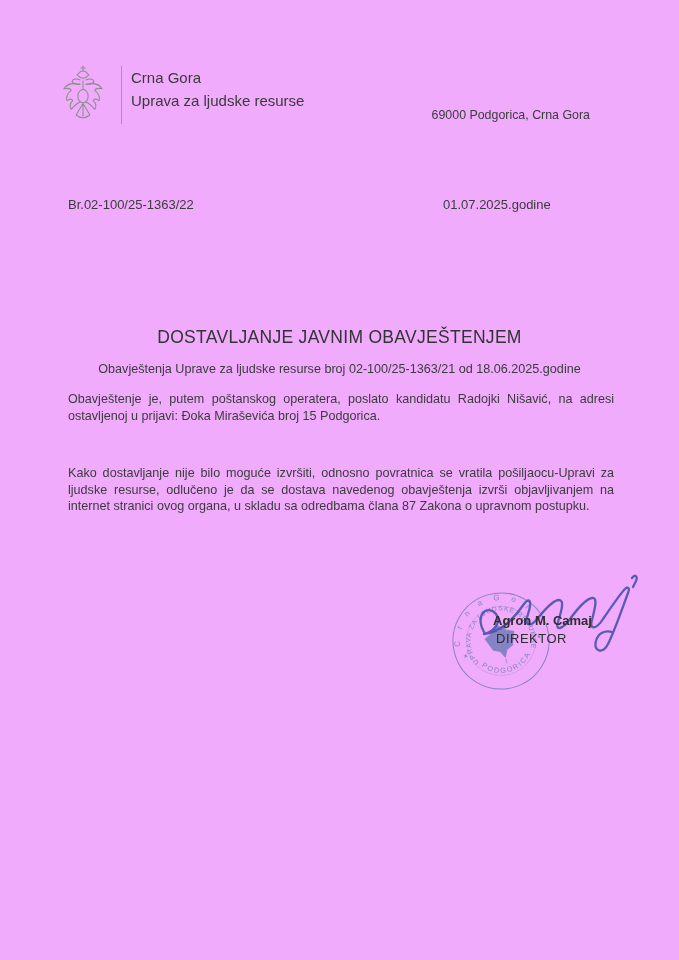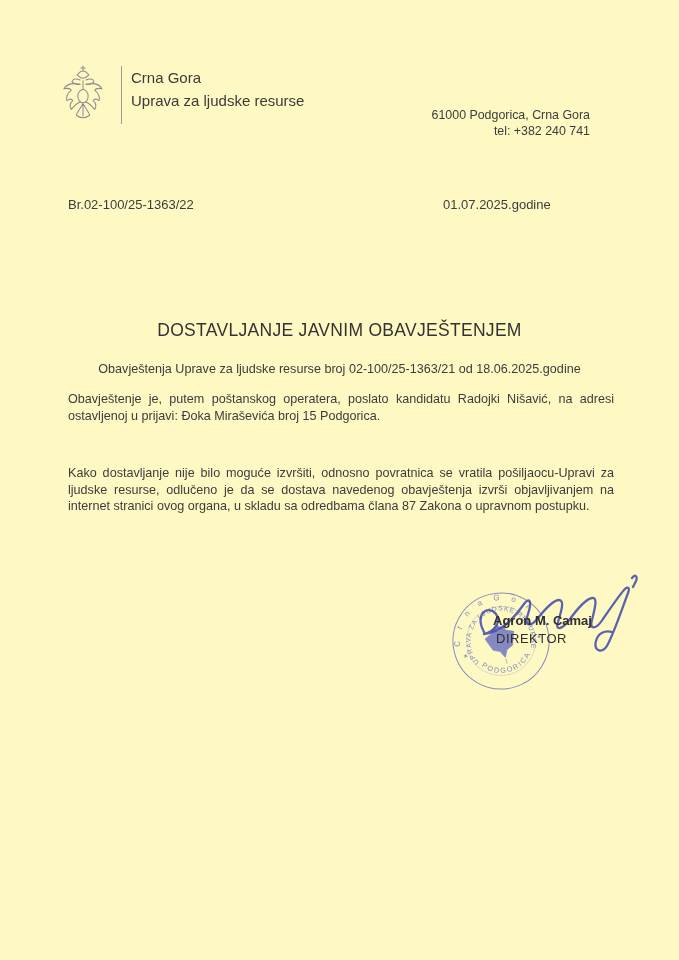--- a/index.html
+++ b/index.html
@@ -1,31 +1,31 @@
 <!DOCTYPE html>
 <html><head>
 <meta charset="utf-8">
 <style>
   html,body{margin:0;padding:0;background:#ffffff;}
   .page{
-    position:relative;width:679px;height:960px;background:#fef9c3;overflow:hidden;
+    position:relative;width:679px;height:960px;background:#f0abfc;overflow:hidden;
     font-family:"Liberation Sans", sans-serif;color:#3c3c3c;
   }
   
   .logo{position:absolute;left:61px;top:63px;width:44px;height:62px;}
   .hdr-divider{position:absolute;left:121px;top:66px;width:1px;height:58px;background:#9b9b9b;}
   .hdr-country{position:absolute;left:131px;top:69px;font-size:15px;color:#3a3a3a;}
   .hdr-org{position:absolute;left:131px;top:92px;font-size:15px;color:#3a3a3a;}
   .addr{position:absolute;right:89px;top:107px;text-align:right;font-size:12.4px;line-height:16.4px;color:#3c3c3c;}
   
   .ref-num{position:absolute;left:68px;top:197px;font-size:13px;}
   .ref-date{position:absolute;left:443px;top:197px;font-size:13px;}
   
   .intro{position:absolute;left:68px;top:281px;width:546px;font-size:12.6px;line-height:16.6px;text-align:justify;text-align-last:left;}
-  .title{position:absolute;left:0;width:679px;top:320px;text-align:center;font-size:17.5px;letter-spacing:.3px;color:#333;}
+  .title{position:absolute;left:0;width:679px;top:327px;text-align:center;font-size:17.5px;letter-spacing:.3px;color:#333;}
   .subtitle{position:absolute;left:0;width:679px;top:362px;text-align:center;font-size:12.6px;}
   .para{position:absolute;left:68px;width:546px;font-size:12.6px;line-height:16.6px;text-align:justify;text-align-last:left;}
   .p1{top:391px;}
   .p2{top:433px;margin-top:32px;}
   .p3{top:479px;}
   
   .stamp{position:absolute;left:449px;top:589px;width:104px;height:104px;transform:rotate(-15deg);opacity:.92;}
   .sig{position:absolute;left:462px;top:570px;width:180px;height:90px;}
   .sig-name{position:absolute;left:493px;top:613px;font-size:13px;font-weight:bold;color:#2e2e2e;}
   .sig-role{position:absolute;left:496px;top:631px;font-size:13px;font-weight:normal;letter-spacing:.5px;color:#2e2e2e;}
@@ -49,22 +49,21 @@
       <path d="M30 53 l-9 15 M30 53 l9 15 M30 53 v17"></path>
       <path d="M21 69 q9 7 18 0"></path>
     </g>
   </svg>
 
   <div class="hdr-divider"></div>
   <div class="hdr-country">Crna Gora</div>
   <div class="hdr-org">Uprava za ljudske resurse</div>
 
   <div class="addr">
-    <div>61000 Podgorica, Crna Gora</div>
-    <div>tel: +382 240 741</div>
+    <div>69000 Podgorica, Crna Gora</div>
   </div>
 
   <div class="ref-num">Br.02-100/25-1363/22</div>
   <div class="ref-date">01.07.2025.godine</div>
 
 
   <div class="title">DOSTAVLJANJE JAVNIM OBAVJEŠTENJEM</div>
   <div class="subtitle">Obavještenja Uprave za ljudske resurse broj 02-100/25-1363/21 od 18.06.2025.godine</div>
 
   <div class="para p1">Obavještenje je, putem poštanskog operatera, poslato kandidatu Radojki Nišavić, na adresi ostavljenoj u prijavi: Đoka Miraševića broj 15 Podgorica.</div>

